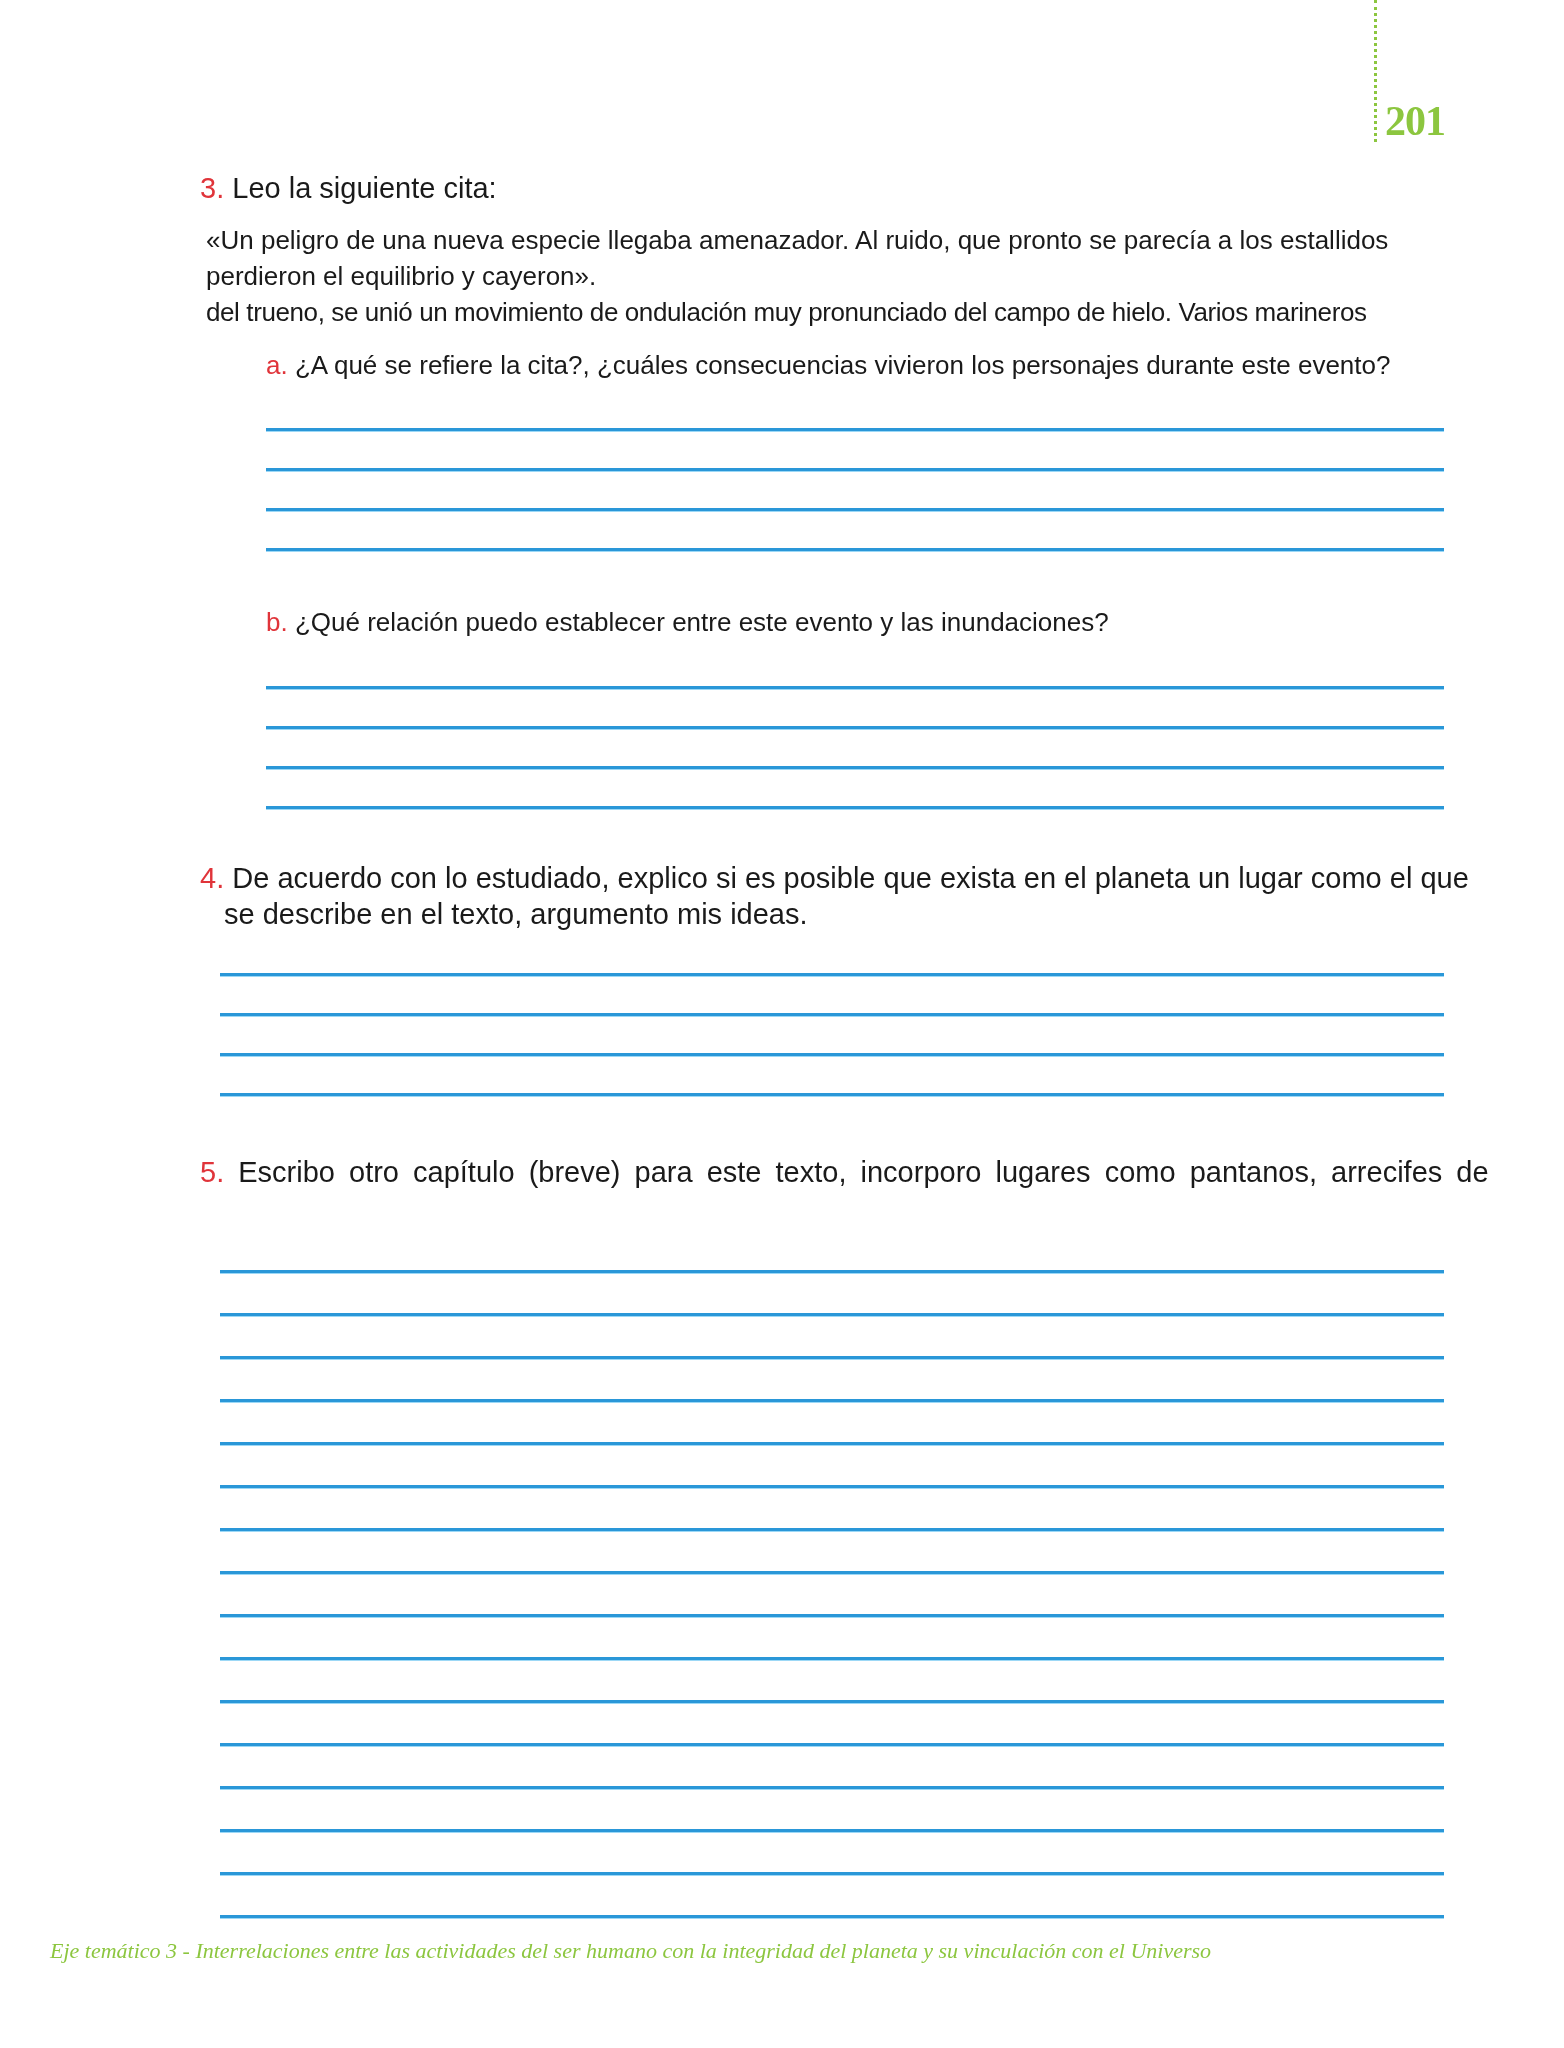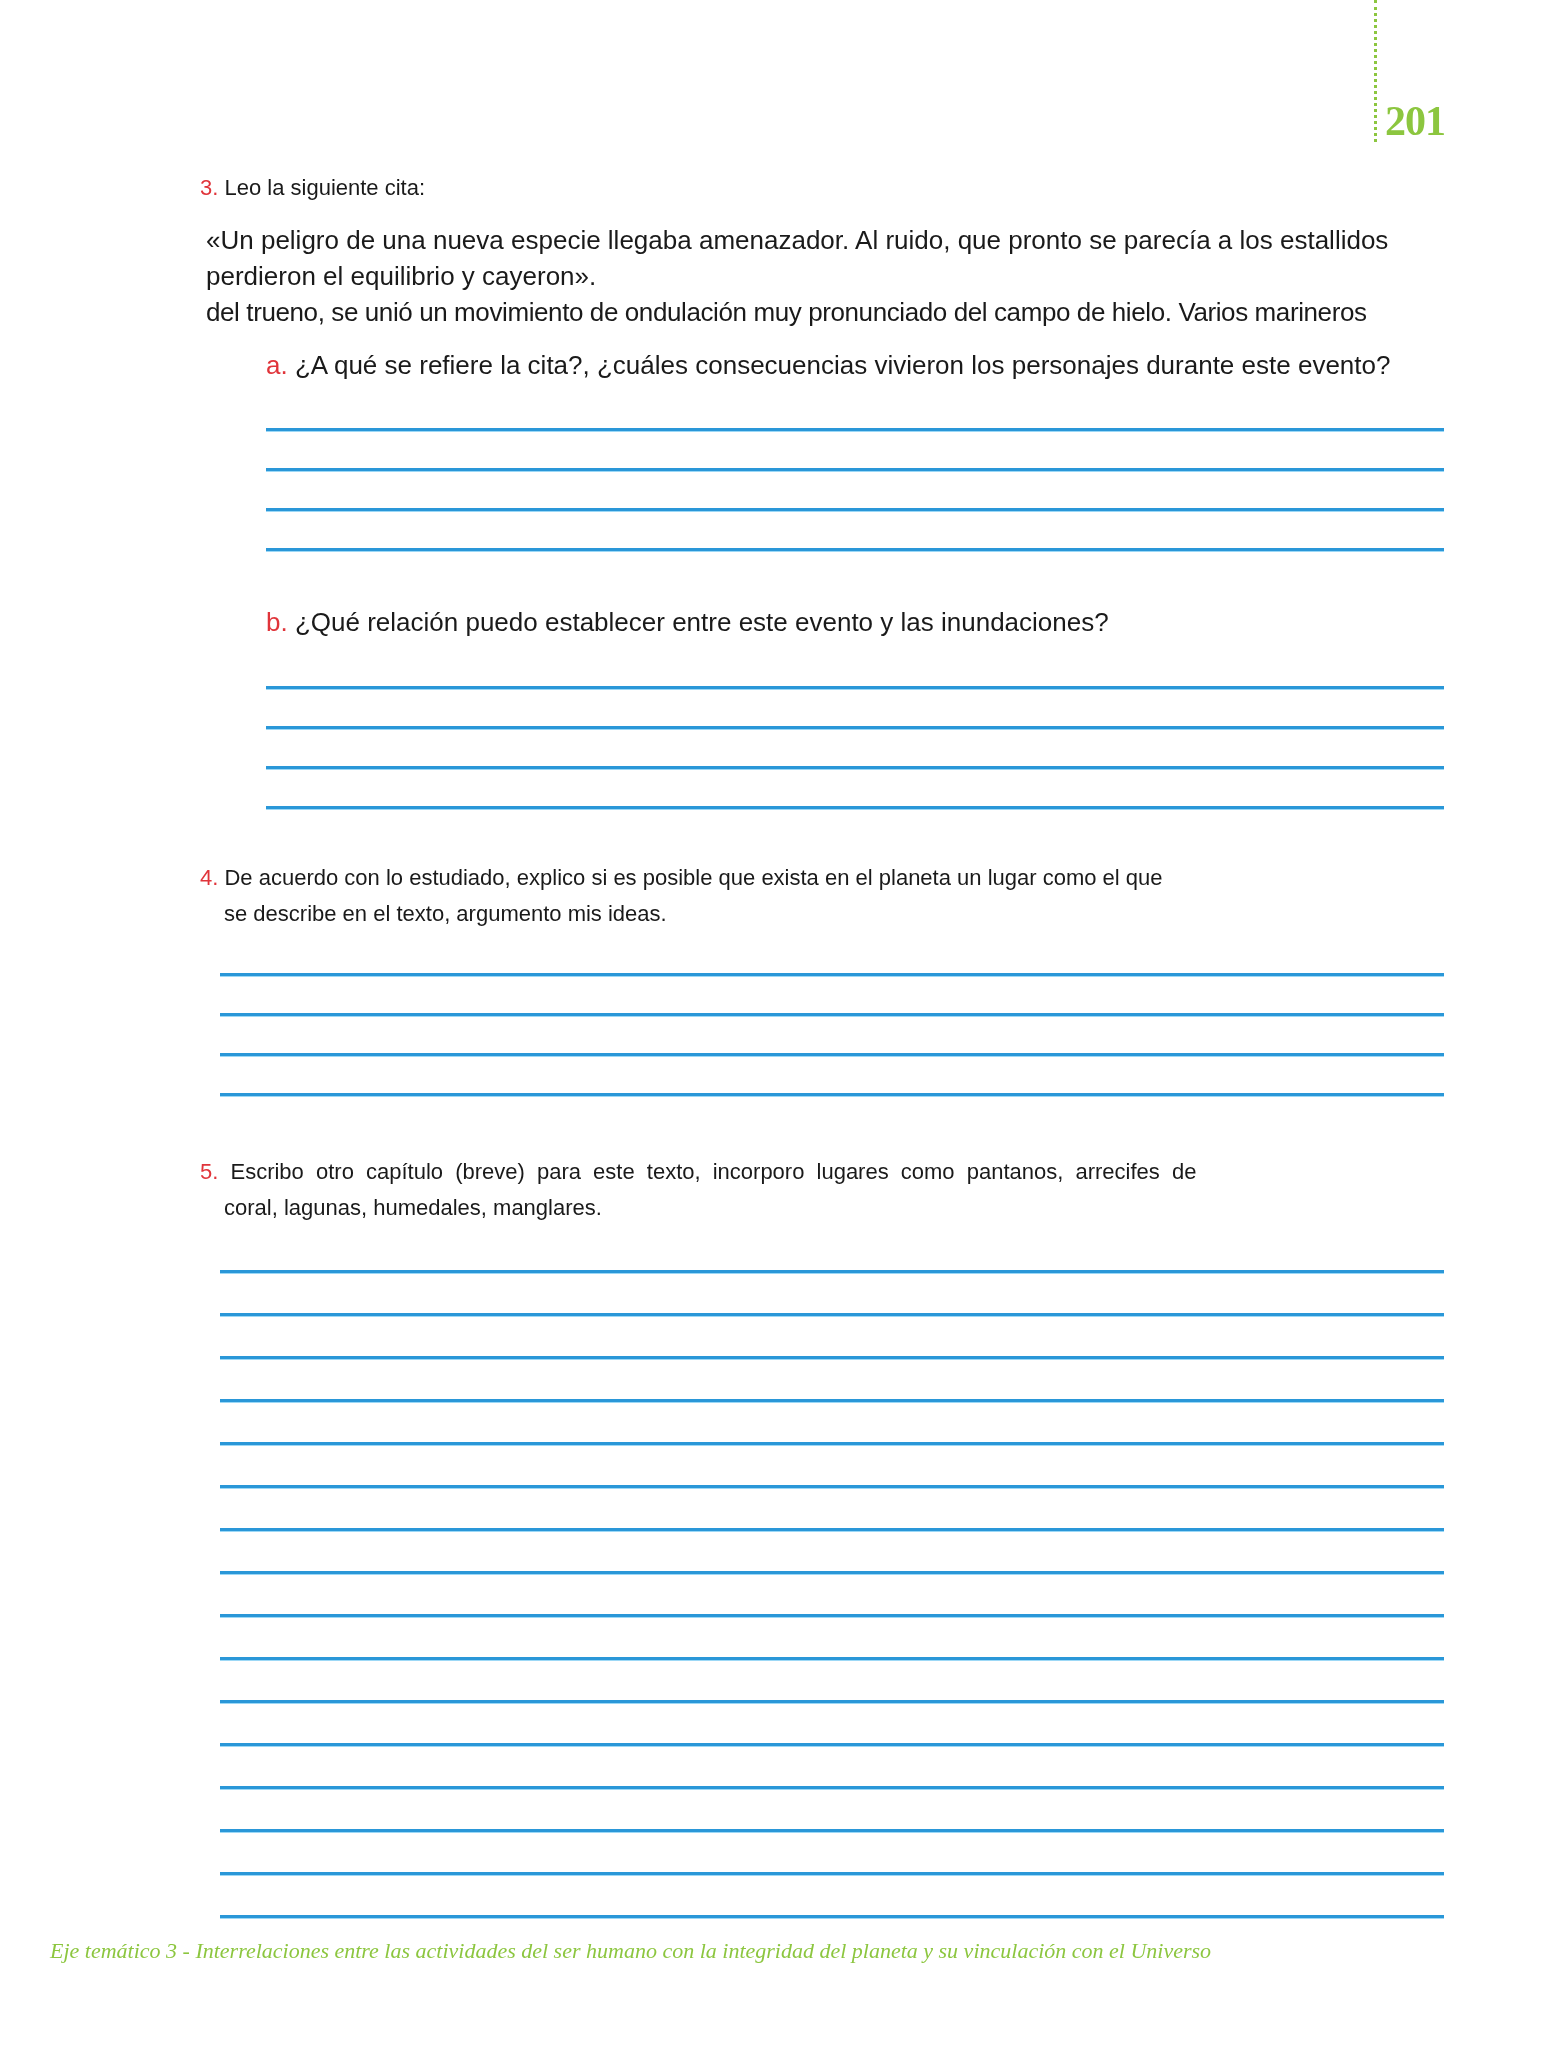--- a/index.html
+++ b/index.html
@@ -5,21 +5,21 @@
     html, body { margin: 0; padding: 0; background: #ffffff; }
     body { width: 1564px; height: 2048px; position: relative; overflow: hidden;
            font-family: "Liberation Sans", sans-serif; color: #1a1a1a; }
     .page { position: absolute; left: 0; top: 0; width: 1416px; height: 2048px; }
 
     .dotted-rule { position: absolute; left: 1374px; top: 0; width: 0; height: 142px;
                    border-left: 3px dotted #8cc63f; }
     .page-number { position: absolute; left: 1385px; top: 100px; font-family: "Liberation Serif", serif;
                    font-weight: bold; font-size: 42px; color: #8cc63f; line-height: 1; letter-spacing: -1px; }
 
-    .q-title { position: absolute; font-size: 22px; line-height: 36px; }
+    .q-title { position: absolute; font-size: 29px; line-height: 36px; }
     .num { color: #e0343a; }
     .quote { position: absolute; left: 206px; top: 222px; width: 1240px; font-size: 26px; line-height: 36px; }
     .quote .ln { display: block; white-space: nowrap; }
     .sub { position: absolute; font-size: 26px; line-height: 36px; white-space: nowrap; margin-left: 36px; }
 
     .lines { position: absolute; left: 0; width: 100%; }
     .line { position: absolute; height: 3px; background: #2a97d8;
             box-shadow: 0 1px 0 rgba(90,190,240,0.6); }
 
     .footer { position: absolute; left: 0; top: 1938px; width: 1564px; text-align: left;
@@ -75,21 +75,20 @@
   </div>
   <div class="lines">
     <div class="line" style="left:220px; width:1224px; top:973px;"></div>
     <div class="line" style="left:220px; width:1224px; top:1013px;"></div>
     <div class="line" style="left:220px; width:1224px; top:1053px;"></div>
     <div class="line" style="left:220px; width:1224px; top:1093px;"></div>
   </div>
 
   <div class="q-title q-multi" style="left:200px; top:1154px;">
     <span class="ln" style="word-spacing:6px;"><span class="num">5.</span> <span>Escribo otro capítulo (breve) para este texto, incorporo lugares como pantanos, arrecifes de</span></span>
-    <span class="ln indent">coral, lagunas, humedales, manglares.</span>
   </div>
   <div class="lines">
     <div class="line" style="left:220px; width:1224px; top:1270px;"></div>
     <div class="line" style="left:220px; width:1224px; top:1313px;"></div>
     <div class="line" style="left:220px; width:1224px; top:1356px;"></div>
     <div class="line" style="left:220px; width:1224px; top:1399px;"></div>
     <div class="line" style="left:220px; width:1224px; top:1442px;"></div>
     <div class="line" style="left:220px; width:1224px; top:1485px;"></div>
     <div class="line" style="left:220px; width:1224px; top:1528px;"></div>
     <div class="line" style="left:220px; width:1224px; top:1571px;"></div>

